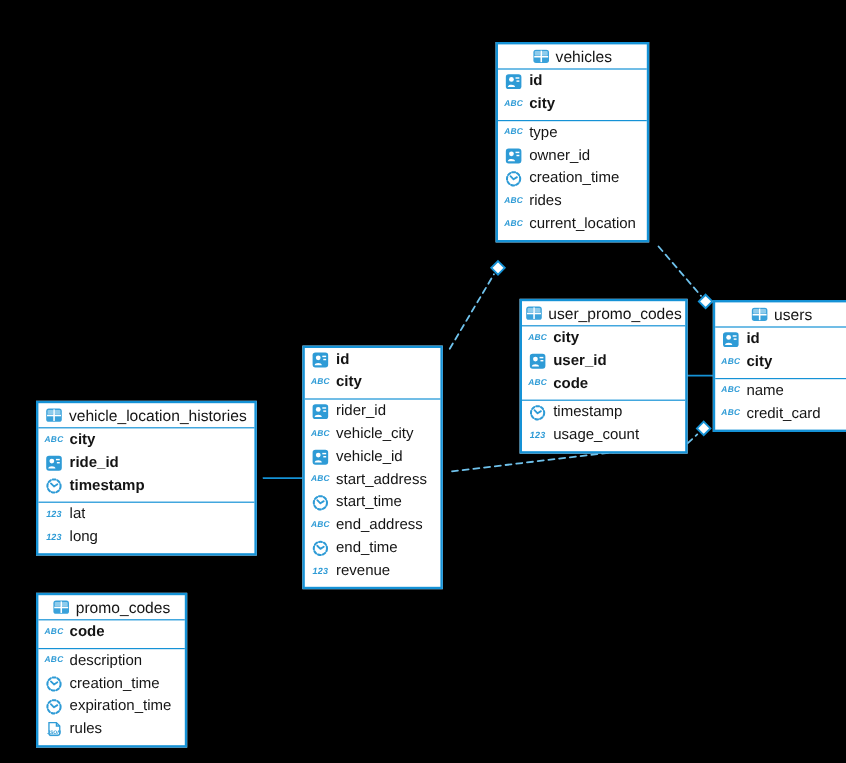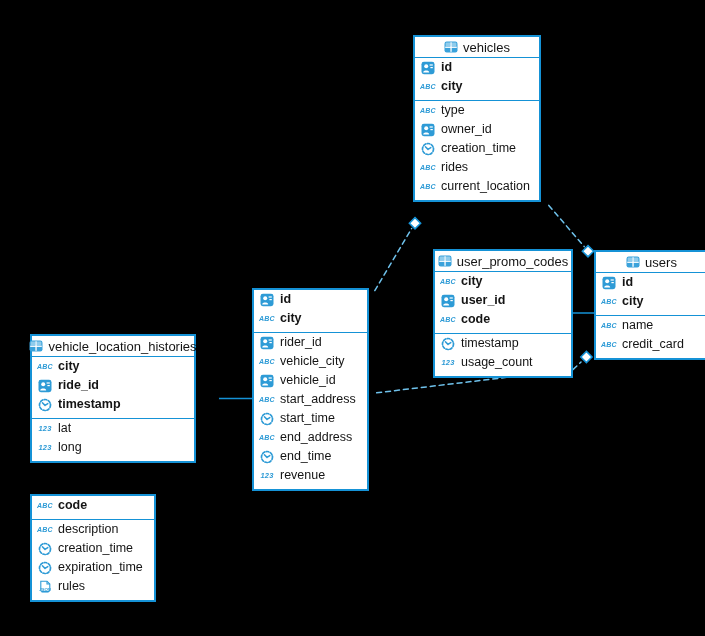--- a/index.html
+++ b/index.html
@@ -333,21 +333,21 @@
           </span>
           <span class="lbl">end_time</span>
         </div>
         <div class="row">
           <span class="ic glyph-num">123</span>
           <span class="lbl">revenue</span>
         </div>
       </div>
   </div>
 
-  <div class="table" style="left:30px;top:334px;width:166px;">
+  <div class="table" style="left:30px;top:334px;width:184px;">
     <div class="thead">
       <span class="tbl-ico">
           <svg width="14" height="12" viewBox="0 0 14 12">
             <rect x="0.5" y="0.5" width="13" height="11" rx="2.2" fill="#3aa2db"></rect>
             <rect x="1.6" y="1.6" width="4.8" height="3.6" rx="0.8" fill="#8fccec"></rect>
             <rect x="7.6" y="1.6" width="4.8" height="3.6" rx="0.8" fill="#8fccec"></rect>
             <rect x="1.2" y="5.6" width="11.6" height="1.3" fill="#ffffff"></rect>
             <rect x="6.4" y="1.2" width="1.3" height="9.6" fill="#ffffff"></rect>
           </svg>
         </span>
@@ -386,20 +386,32 @@
           <span class="lbl">lat</span>
         </div>
         <div class="row">
           <span class="ic glyph-num">123</span>
           <span class="lbl">long</span>
         </div>
       </div>
   </div>
 
   <div class="table" style="left:30px;top:494px;width:126px;">
+    <div class="thead">
+      <span class="tbl-ico">
+          <svg width="14" height="12" viewBox="0 0 14 12">
+            <rect x="0.5" y="0.5" width="13" height="11" rx="2.2" fill="#3aa2db"></rect>
+            <rect x="1.6" y="1.6" width="4.8" height="3.6" rx="0.8" fill="#8fccec"></rect>
+            <rect x="7.6" y="1.6" width="4.8" height="3.6" rx="0.8" fill="#8fccec"></rect>
+            <rect x="1.2" y="5.6" width="11.6" height="1.3" fill="#ffffff"></rect>
+            <rect x="6.4" y="1.2" width="1.3" height="9.6" fill="#ffffff"></rect>
+          </svg>
+        </span>
+      <span>promo_codes</span>
+    </div>
     <div class="section keys">
         <div class="row">
           <span class="ic glyph">ABC</span>
           <span class="lbl">code</span>
         </div>
       </div>
     <div class="section">
         <div class="row">
           <span class="ic glyph">ABC</span>
           <span class="lbl">description</span>

